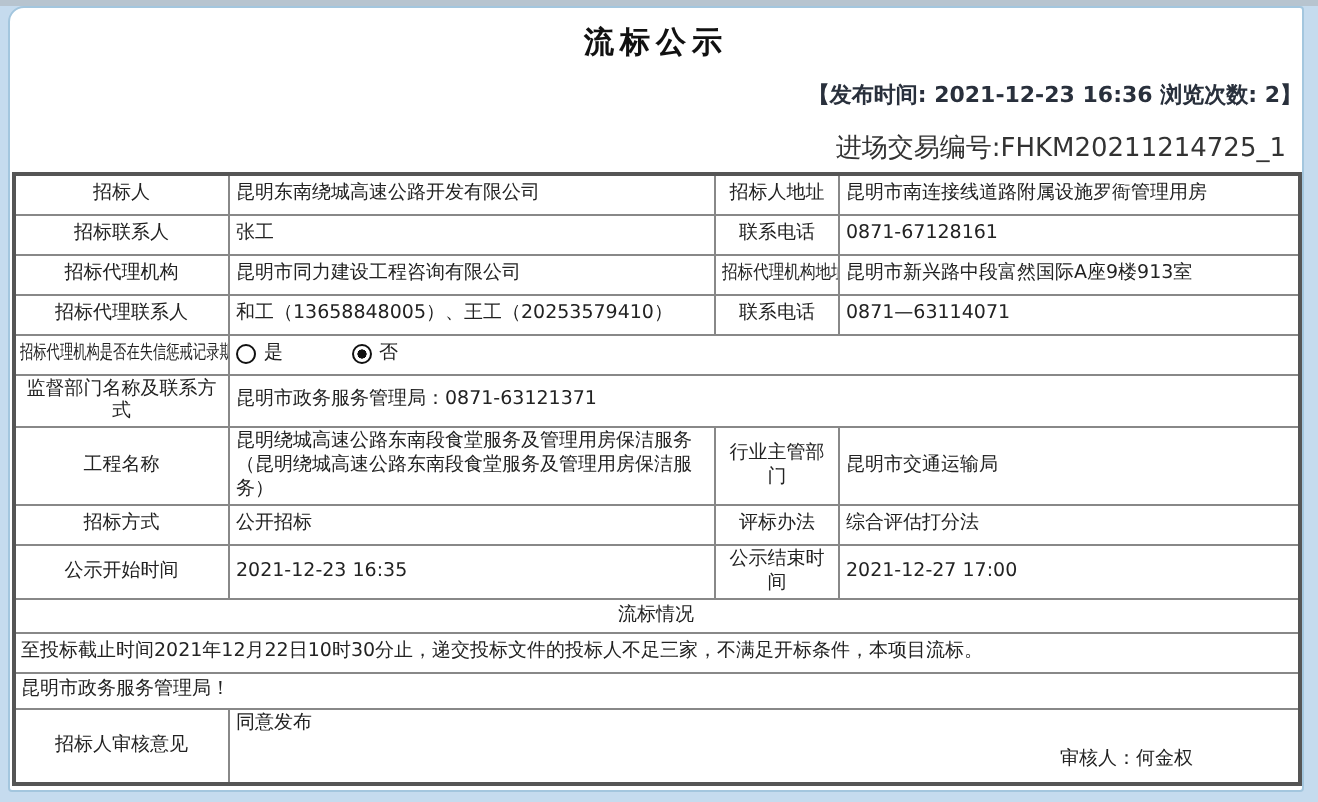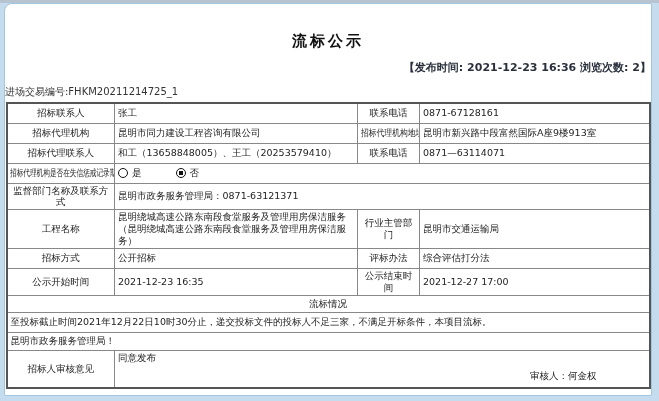--- a/index.html
+++ b/index.html
@@ -9,29 +9,29 @@
     font-family:"DejaVu Sans","Liberation Sans",sans-serif;
     color:#222;
   }
   .card{
     position:absolute;left:4px;top:3px;width:648px;height:393px;
     background:#fff;border:1px solid #a3c6de;
     border-radius:8px 2px 2px 2px;box-sizing:border-box;
     overflow:hidden;
   }
   .title{
-    margin-top:28px;text-align:center;font-size:15px;font-weight:bold;
+    margin-top:8px;text-align:center;font-size:15px;font-weight:bold;
     letter-spacing:3px;color:#111;
   }
   .meta{
     margin-top:9px;text-align:right;font-size:11px;color:#29303c;font-weight:bold;
   }
   .trans-no{
-    margin-top:10px;margin-bottom:3px;
-    padding-right:29px;font-size:10px;color:#333;
+    margin-top:10px;margin-bottom:3px;text-align:right;
+    padding-right:8px;font-size:13px;color:#333;
   }
   table.doc{
     margin:0 auto;width:643px;border-collapse:collapse;table-layout:fixed;
     border:2px solid #555;
   }
   table.doc td{
     border:1px solid #888;font-size:9.5px;color:#222;
     padding:1px 3px;box-sizing:border-box;line-height:1.25;
     overflow:hidden;
   }
@@ -72,20 +72,26 @@
 
   <table class="doc">
     <colgroup>
       <col style="width:108px">
         <col style="width:243px">
         <col style="width:62px">
         <col style="width:230px">
     </colgroup>
 
     <tbody>
+        <tr>
+      <td class="lbl">招标人</td>
+      <td class="val">昆明东南绕城高速公路开发有限公司</td>
+      <td class="lbl">招标人地址</td>
+      <td class="val">昆明市南连接线道路附属设施罗衙管理用房</td>
+    </tr>
 
     <tr>
       <td class="lbl">招标联系人</td>
       <td class="val">张工</td>
       <td class="lbl">联系电话</td>
       <td class="val">0871-67128161</td>
     </tr>
 
     <tr>
       <td class="lbl">招标代理机构</td>

